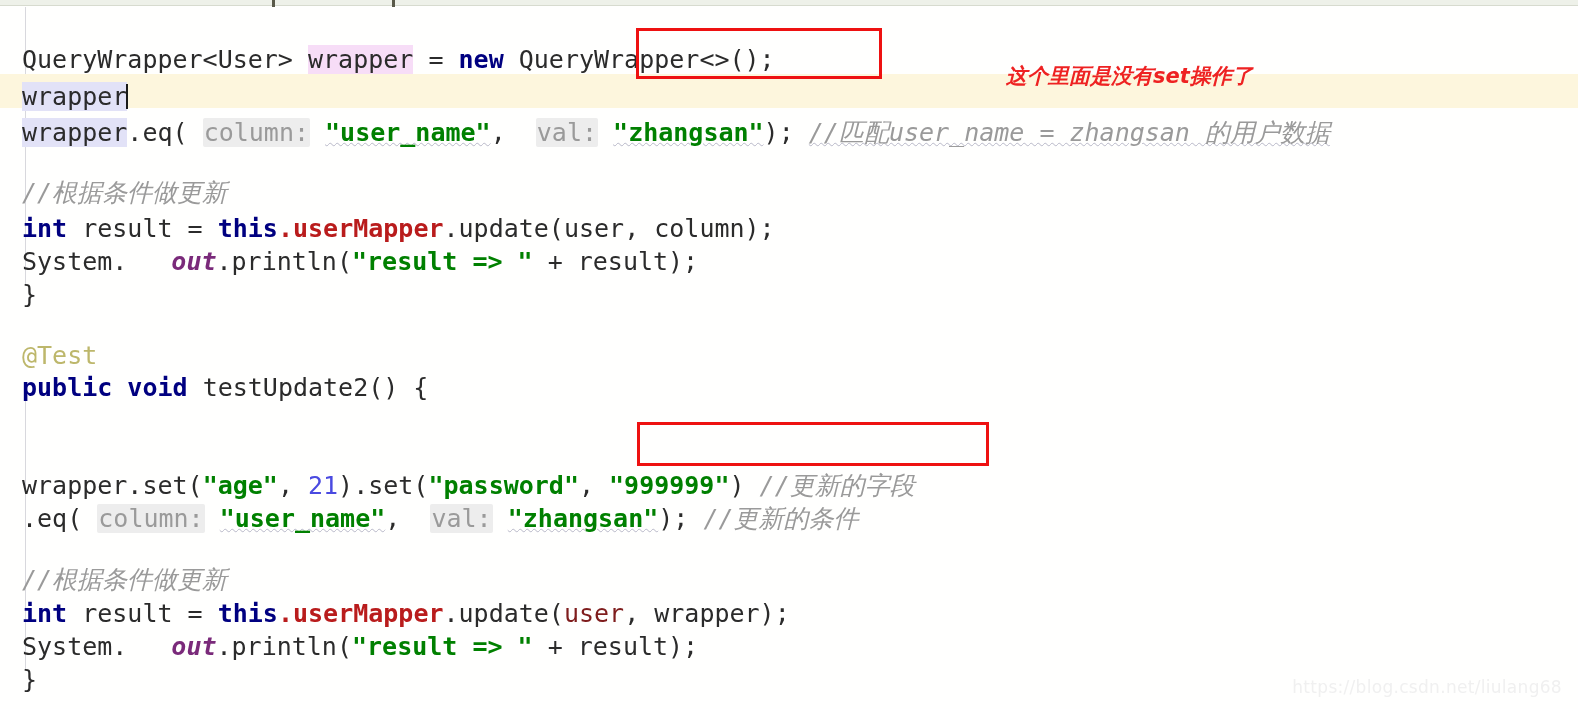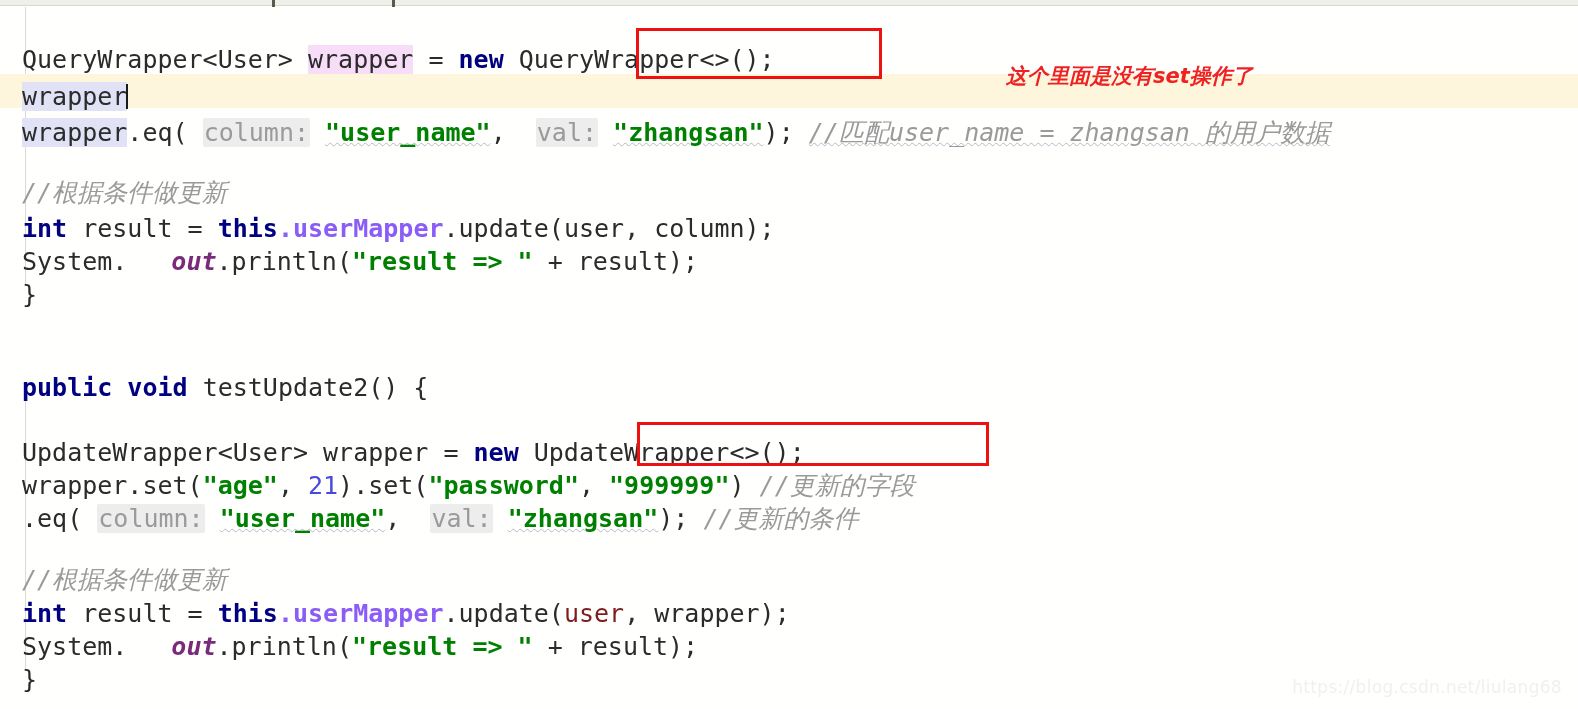--- a/index.html
+++ b/index.html
@@ -67,21 +67,21 @@
     background: #fdf6dd;
   }
 
   
   .kw      { color: #000080; font-weight: bold; }
   .plain   { color: #2b2b2b; }
   .str     { color: #008000; font-weight: bold; }
   .num     { color: #4a4ae0; }
   .cmt     { color: #9a9a9a; font-style: italic; }
   .anno    { color: #bdb76b; }
-  .field   { color: #8b5cf6; font-weight: bold; }
+  .field   { color: #b91c1c; font-weight: bold; }
   .statfld { color: #7a2a7a; font-weight: bold; font-style: italic; margin-left: 44px; }
   .err     { color: #7f1d1d; text-align: right; }
   .hint    { color: #9a9a9a; background: #ededed; border-radius: 2px; padding: 0 1px; }
   .ident-hl{ background: #e2e2f7; }
   .decl-hl { background: #f7ddf7; }
 
   .squiggle {
     text-decoration: underline;
     text-decoration-style: wavy;
     text-decoration-color: #b8b8c8;
@@ -154,24 +154,24 @@
 
     <div class="line" style="top:169px;"><span class="ln-inner"><span class="cmt">//根据条件做更新</span></span></div>
 
     <div class="line" style="top:205px;"><span class="ln-inner"><span class="kw">int</span><span class="plain"> </span><span class="plain">result</span><span class="plain"> </span><span class="plain">=</span><span class="plain"> </span><span class="kw">this</span><span class="field">.userMapper</span><span class="plain">.update(user, column);</span></span></div>
 
     <div class="line" style="top:238px;"><span class="ln-inner"><span class="plain">System.</span><span class="statfld">out</span><span class="plain">.println(</span><span class="str">"result =&gt; "</span><span class="plain"> + result);</span></span></div>
 
     <div class="line" style="top:271px; padding-left:0;"><span style="padding-left:22px;" class="plain">}</span></div>
 
     
+    <div class="line" style="top:332px; padding-left:0;"><span style="padding-left:22px;" class="anno">@Test</span></div>
 
     <div class="line" style="top:364px; padding-left:0;"><span style="padding-left:22px;" class="kw">public void</span><span class="plain"> testUpdate2() {</span></div>
 
-    <div class="line" style="top:429px;"><span class="ln-inner"><span class="plain">UpdateWrapper&lt;User&gt; wrapper = </span><span class="kw">new</span><span class="plain"> UpdateWrapper&lt;&gt;();</span></span></div>
 
     <div class="line" style="top:462px;"><span class="ln-inner"><span class="plain">wrapper.set(</span><span class="str">"age"</span><span class="plain">, </span><span class="num">21</span><span class="plain">).set(</span><span class="str">"password"</span><span class="plain">, </span><span class="str">"999999"</span><span class="plain">)</span><span class="plain"> </span><span class="cmt">//更新的字段</span></span></div>
 
     <div class="line" style="top:495px;"><span class="ln-inner"><span class="plain">.eq(</span><span class="plain"> </span><span class="hint">column:</span><span class="plain"> </span><span class="str squiggle">"user_name"</span><span class="plain">,</span><span class="plain">  </span><span class="hint">val:</span><span class="plain"> </span><span class="str squiggle">"zhangsan"</span><span class="plain">);</span><span class="plain"> </span><span class="cmt">//更新的条件</span></span></div>
 
     <div class="line" style="top:556px;"><span class="ln-inner"><span class="cmt">//根据条件做更新</span></span></div>
 
     <div class="line" style="top:590px;"><span class="ln-inner"><span class="kw">int</span><span class="plain"> </span><span class="plain">result</span><span class="plain"> </span><span class="plain">=</span><span class="plain"> </span><span class="kw">this</span><span class="field">.userMapper</span><span class="plain">.update(</span><span class="err">user</span><span class="plain">, wrapper);</span></span></div>
 
     <div class="line" style="top:623px;"><span class="ln-inner"><span class="plain">System.</span><span class="statfld">out</span><span class="plain">.println(</span><span class="str">"result =&gt; "</span><span class="plain"> + result);</span></span></div>

